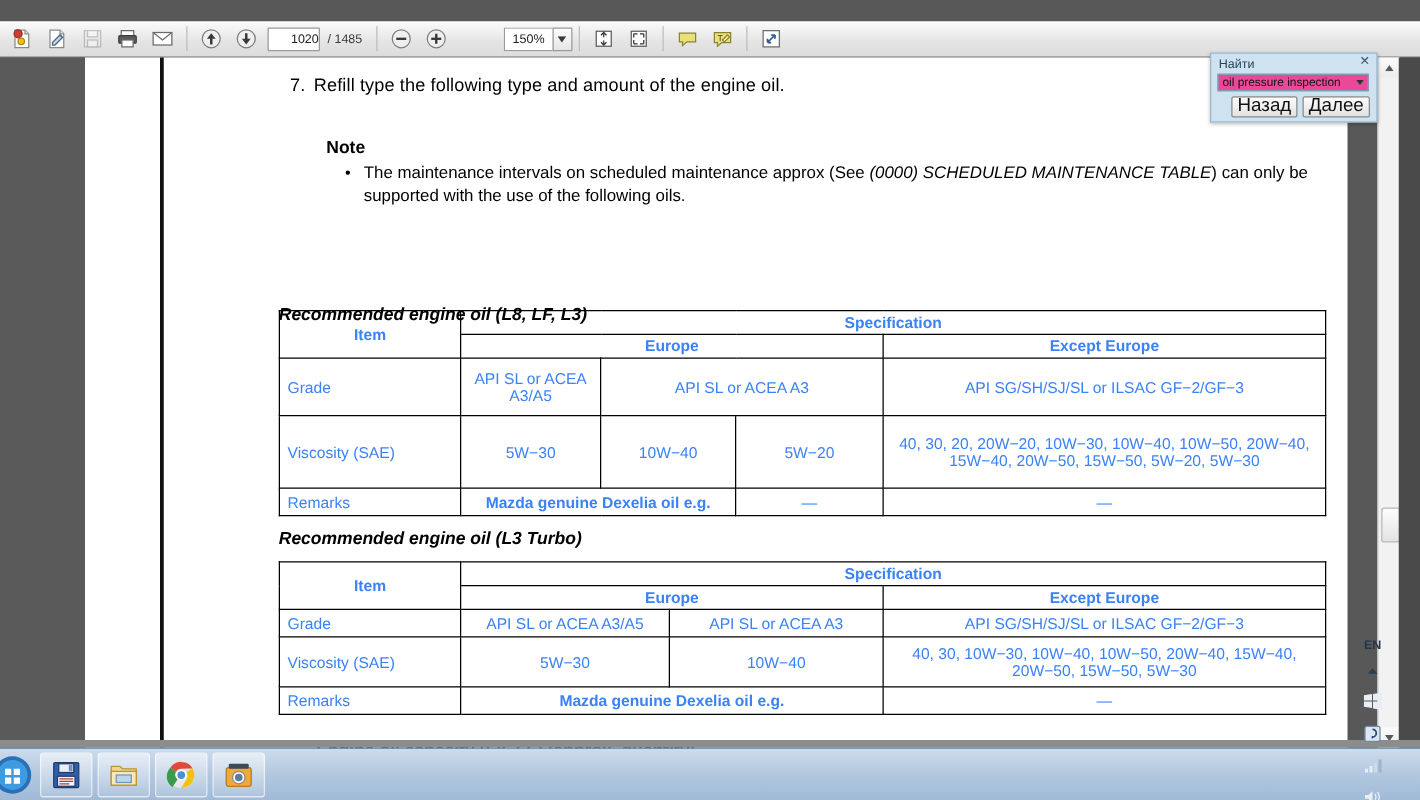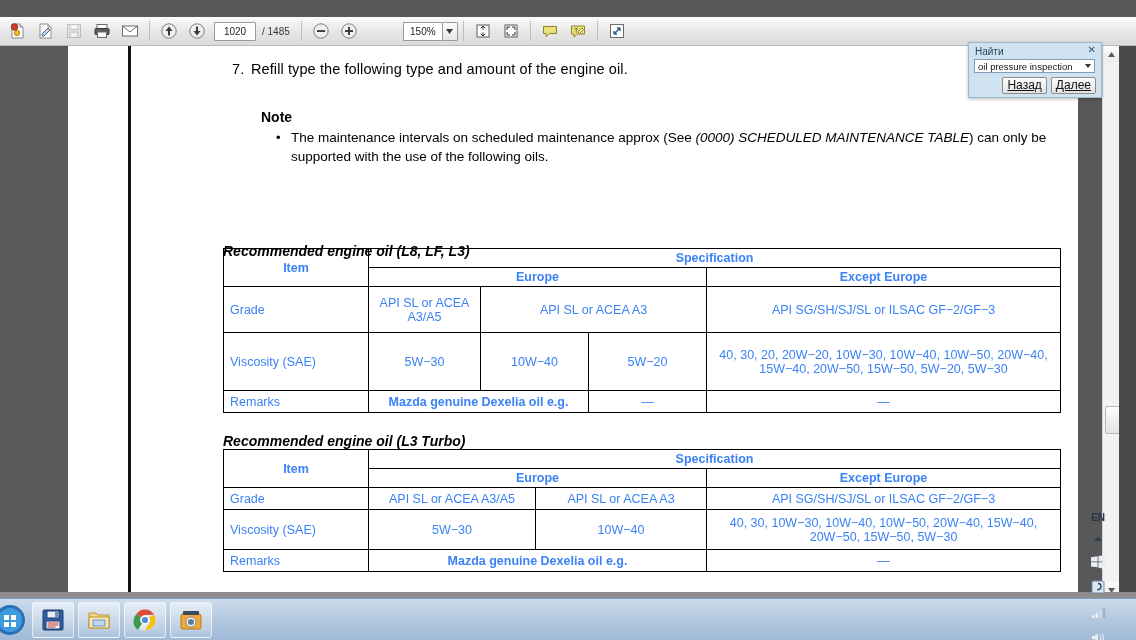--- a/index.html
+++ b/index.html
@@ -32,21 +32,21 @@
   .tb-icon {
     width: 24px; height: 24px; margin: 0 2px;
     display: flex; align-items: center; justify-content: center;
     border-radius: 2px;
   }
   .tb-icon svg { display: block; }
   .tb-sep { width: 1px; height: 20px; background: #bdbdbd; margin: 0 5px; }
   .pagebox {
     width: 40px; height: 17px; background: #fff;
     border: 1px solid #9a9a9a; border-radius: 1px;
-    font-size: 10px; color: #222; text-align: center; line-height: 17px;
+    font-size: 10px; color: #222; text-align: right; line-height: 17px;
     margin: 0 3px;
   }
   .pagetotal { font-size: 10px; color: #3a3a3a; margin: 0 6px 0 3px; white-space: nowrap; }
   .zoombox {
     width: 38px; height: 17px; background: #fff;
     border: 1px solid #9a9a9a; border-right: none; border-radius: 1px 0 0 1px;
     font-size: 10px; color: #222; text-align: center; line-height: 17px; margin-left: 40px;
   }
   .zoomdrop {
     width: 14px; height: 17px;
@@ -114,21 +114,21 @@
     position: absolute; left: 105px; top: 63px;
     font-size: 14px; font-weight: bold;
   }
   .note-body { position: absolute; left: 120px; top: 82px; width: 800px; }
   .note-bullet { position: absolute; left: 0; top: 2px; font-size: 13px; }
   .note-text { position: absolute; left: 15px; top: 0; width: 790px; font-size: 13.5px; line-height: 19px; }
   .note-text i { font-style: italic; }
 
   .tbl-title { font-size: 14px; font-weight: bold; font-style: italic; color: #000; }
   .t1-title { position: absolute; left: 67px; top: 197px; }
-  .t2-title { position: absolute; left: 67px; top: 387px; }
+  .t2-title { position: absolute; left: 67px; top: 376px; }
 
   table.spec {
     position: absolute;
     border-collapse: collapse;
     font-size: 12.5px;
     color: #3b82f6;
     table-layout: fixed;
   }
   table.spec td, table.spec th {
     border: 1px solid #000;
@@ -155,37 +155,36 @@
     position: absolute; left: 968px; top: 42px; width: 132px; height: 54px;
     background: #cfe2f0;
     border: 1px solid #9cb9cf;
     box-shadow: 0 1px 3px rgba(0,0,0,.28);
     font-size: 10px; color: #123;
   }
   .find-title { position: absolute; left: 6px; top: 3px; font-size: 10px; color: #24445c; }
   .find-close { position: absolute; right: 5px; top: 2px; font-size: 10px; color: #3a556b; line-height: 10px; }
   .find-input {
     position: absolute; left: 5px; top: 16px; width: 121px; height: 14px;
-    background: #ffffff; border: 1px solid #7f9db9;
+    background: #ec4899; border: 1px solid #7f9db9;
     font-size: 9.5px; color: #111; line-height: 14px; padding-left: 3px;
     box-sizing: border-box; white-space: nowrap; overflow: hidden;
   }
   .find-caret {
     position: absolute; right: 3px; top: 4px;
     width: 0; height: 0; border-left: 3px solid transparent;
     border-right: 3px solid transparent; border-top: 4px solid #333;
   }
   .find-btns { position: absolute; right: 5px; top: 34px; display: flex; gap: 4px; }
   .find-btn {
     min-width: 34px; height: 15px;
     background: linear-gradient(#fdfdfd, #e2e2e2);
     border: 1px solid #8c8c8c; border-radius: 2px;
-    font-size: 12px; color: #111; text-align: center; line-height: 14px;
+    font-size: 15px; color: #111; text-align: center; line-height: 14px;
     padding: 0 4px;
-    text-decoration: underline;
   }
 
   
   .taskbar {
     position: absolute; left: 0; top: 598px; width: 1136px; height: 42px;
     background: linear-gradient(#cddcec, #b4c9e0 45%, #9fb9d6);
     border-top: 1px solid #7e9ec0;
     display: flex; align-items: center;
   }
   .start-orb {

